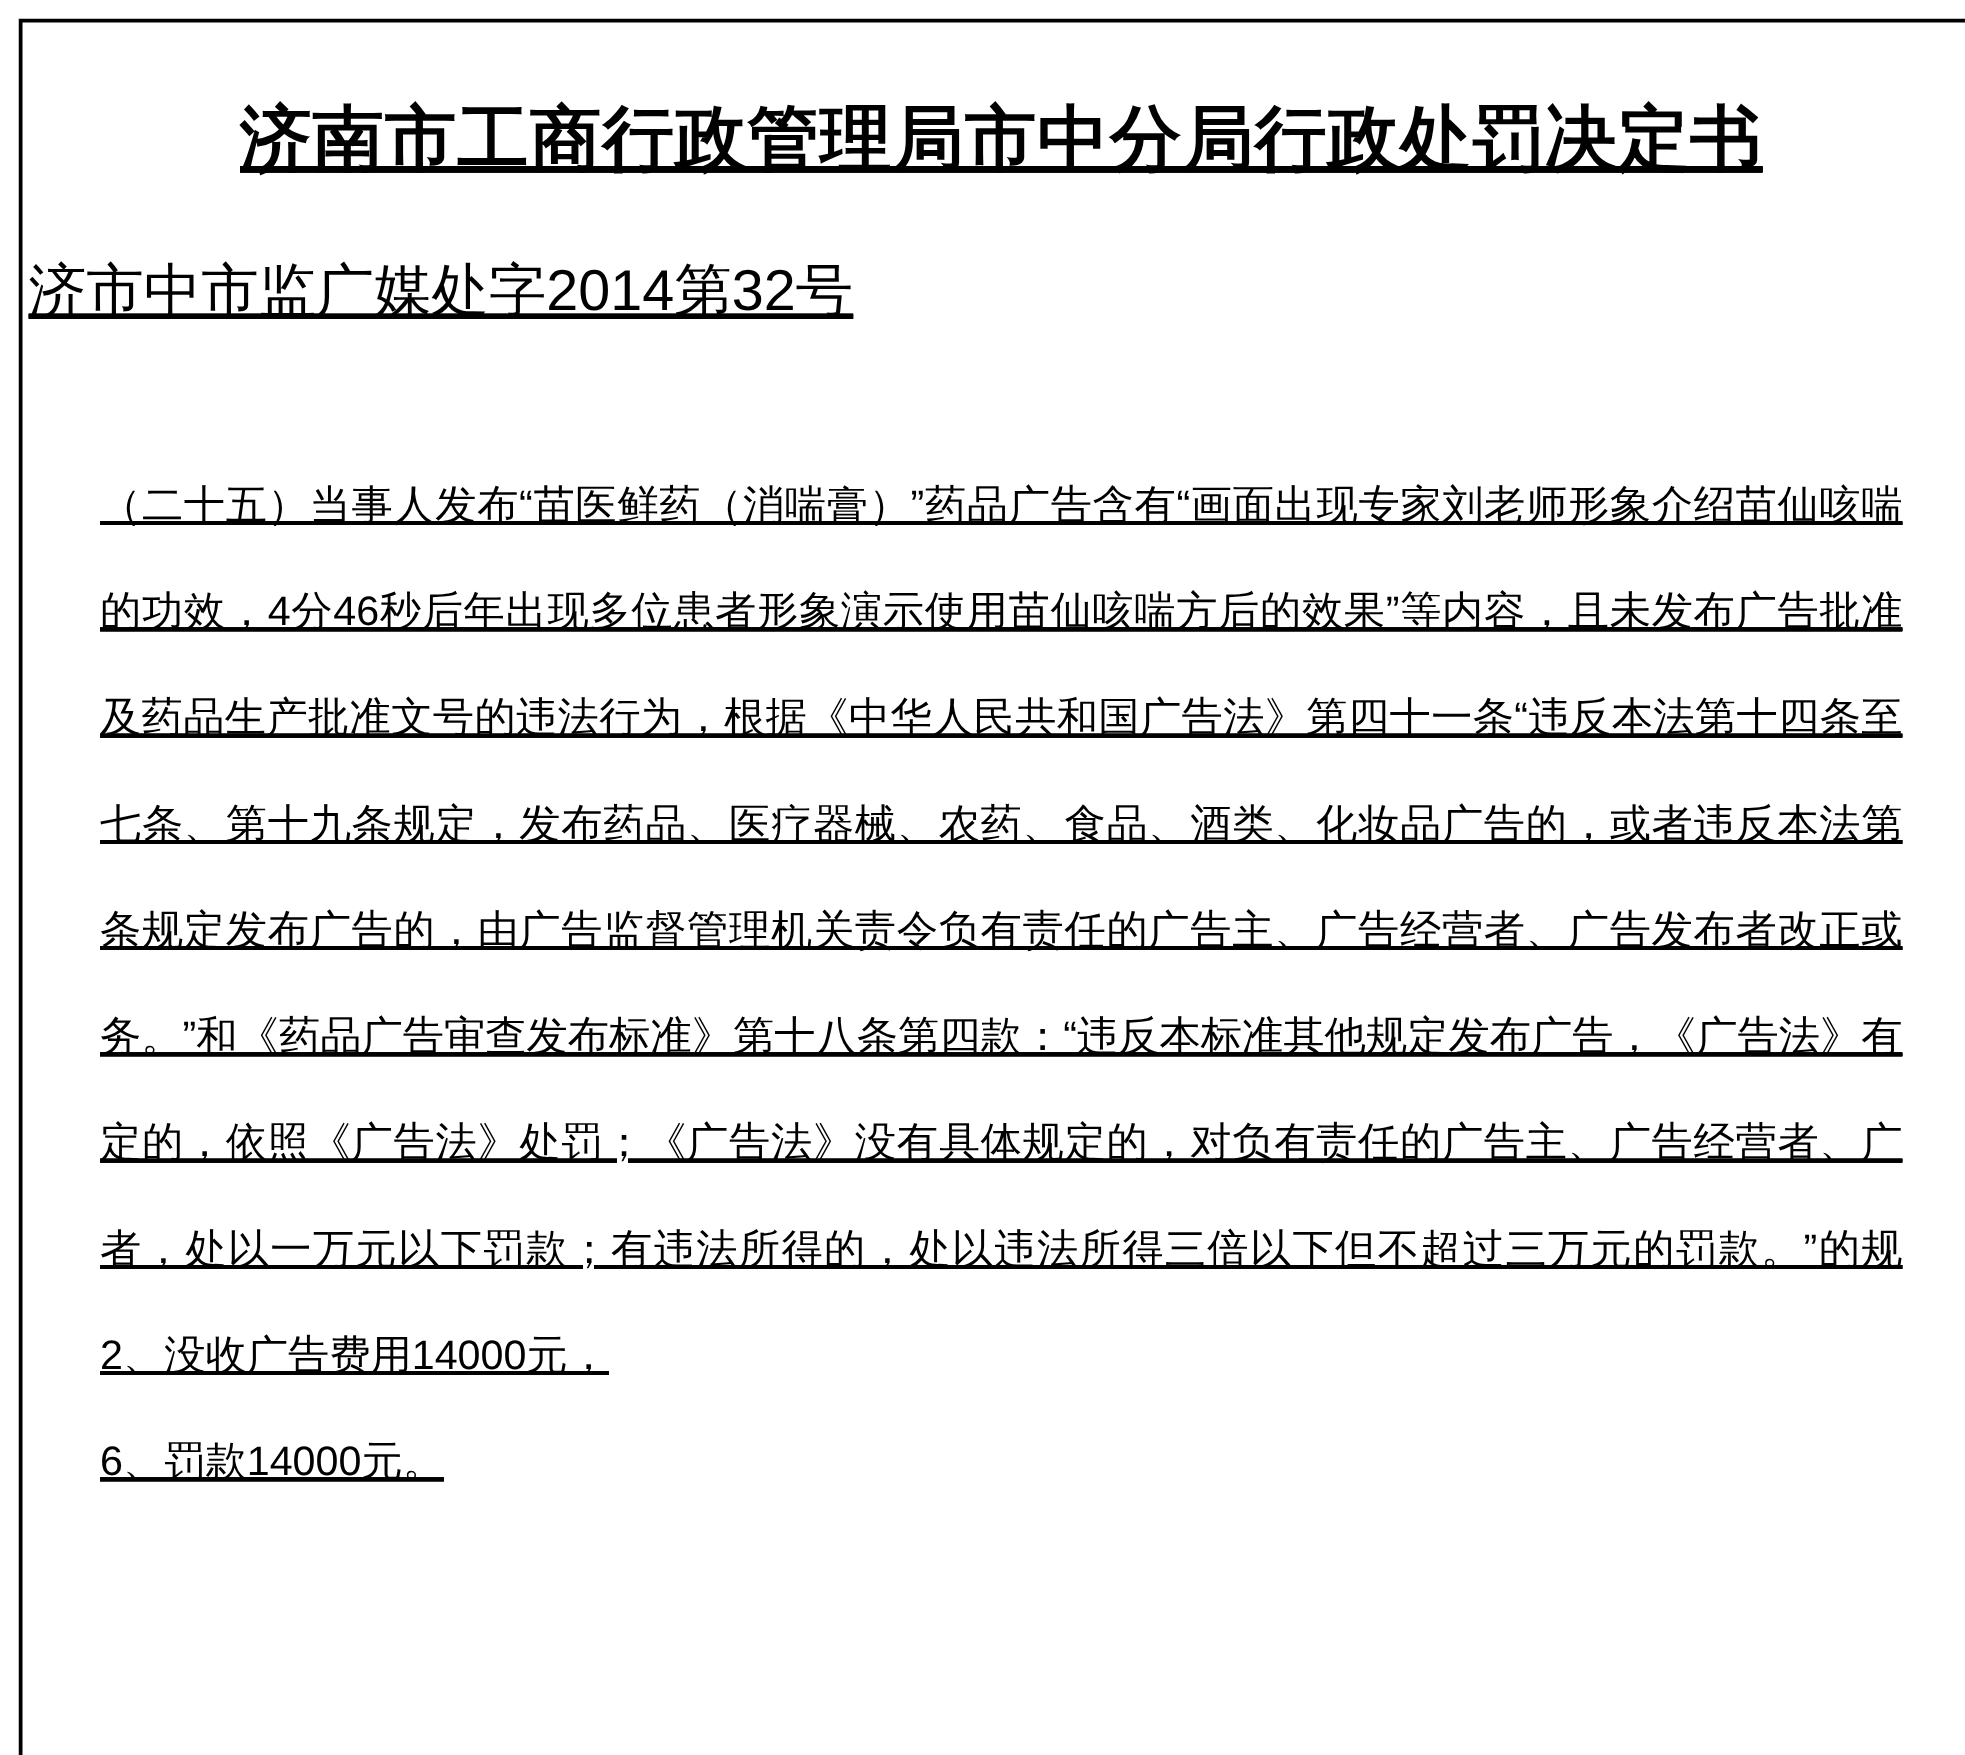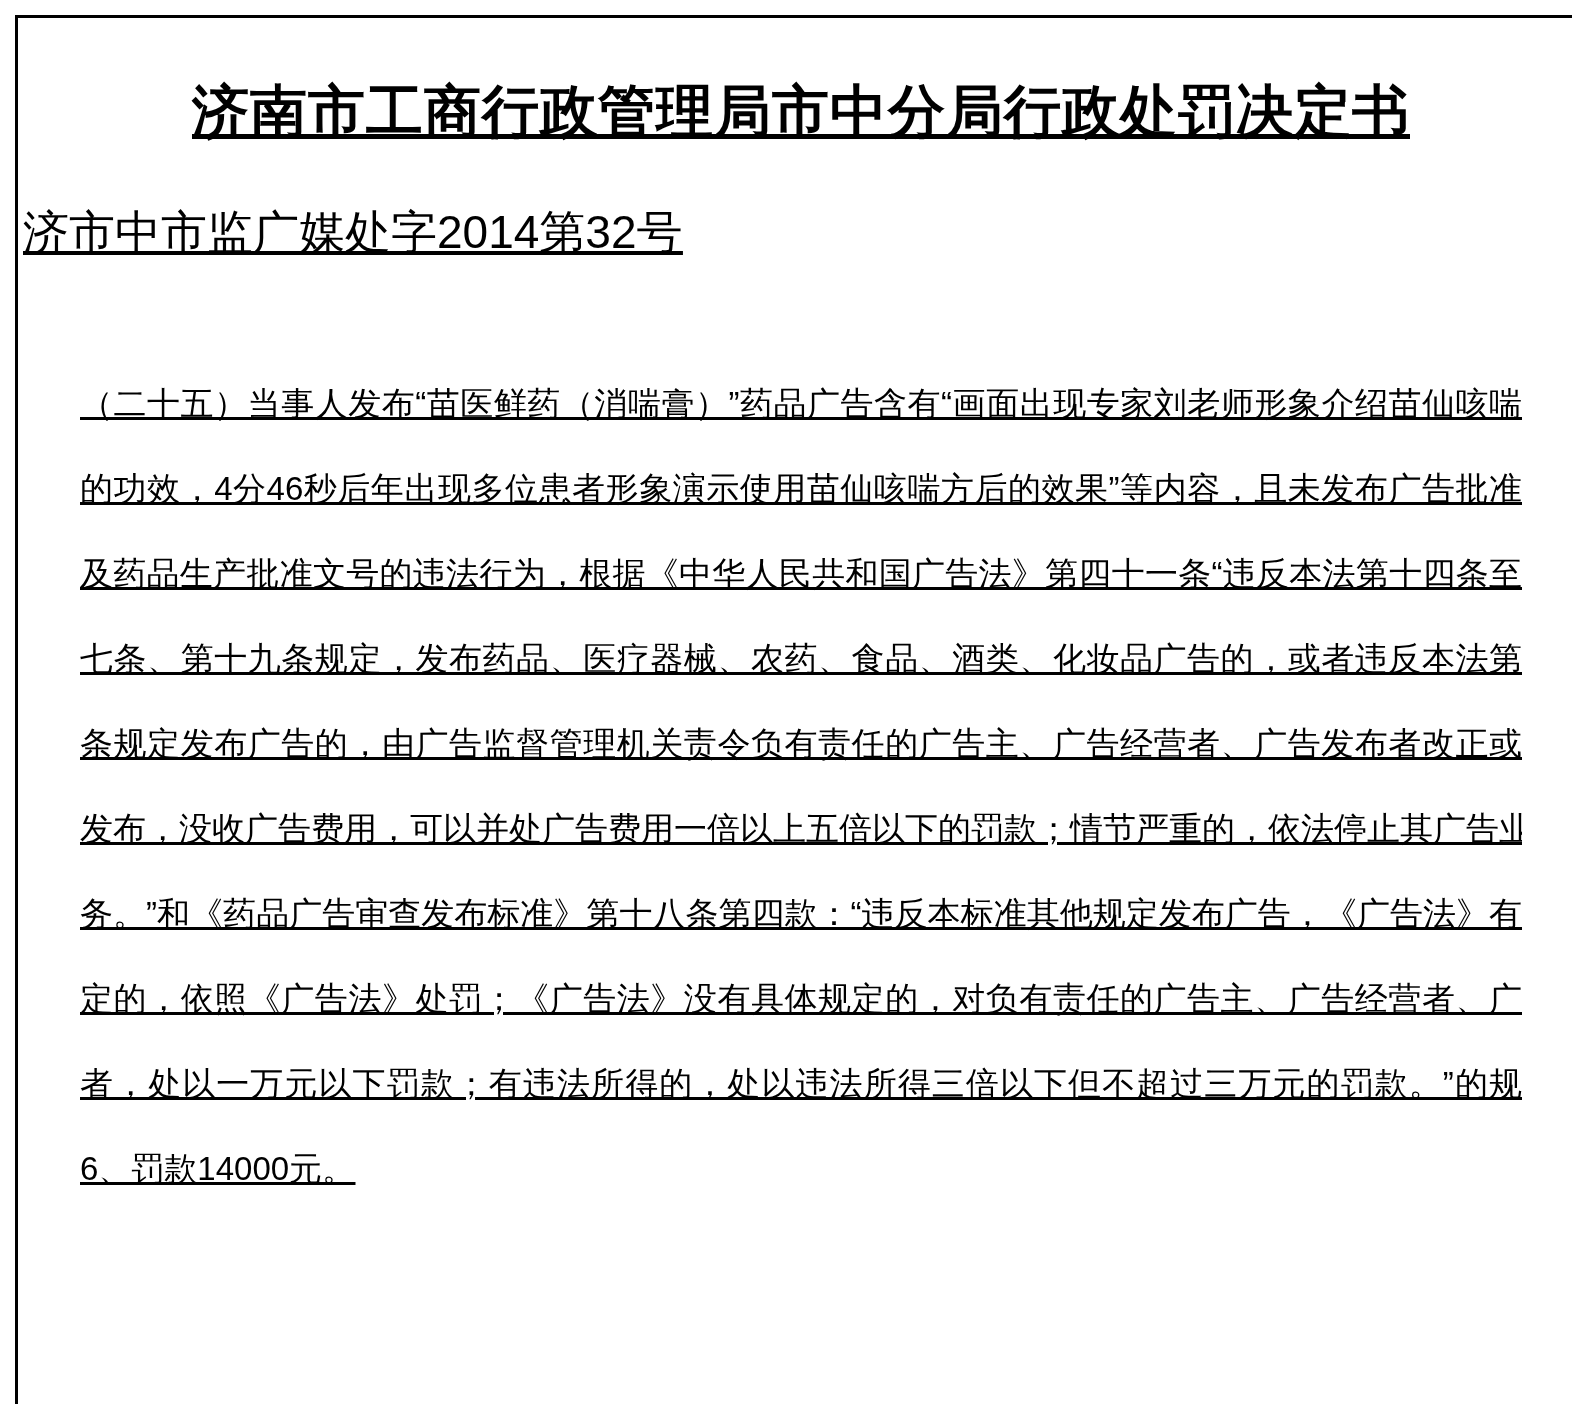--- a/index.html
+++ b/index.html
@@ -59,21 +59,21 @@
   <div class="doc-title">济南市工商行政管理局市中分局行政处罚决定书</div>
 
   <div class="doc-number">济市中市监广媒处字2014第32号</div>
 
   <div class="doc-body">
     <div class="line justify">（二十五）当事人发布“苗医鲜药（消喘膏）”药品广告含有“画面出现专家刘老师形象介绍苗仙咳喘方</div>
     <div class="line justify">的功效，4分46秒后年出现多位患者形象演示使用苗仙咳喘方后的效果”等内容，且未发布广告批准文号</div>
     <div class="line justify">及药品生产批准文号的违法行为，根据《中华人民共和国广告法》第四十一条“违反本法第十四条至第十</div>
     <div class="line justify">七条、第十九条规定，发布药品、医疗器械、农药、食品、酒类、化妆品广告的，或者违反本法第三十一</div>
     <div class="line justify">条规定发布广告的，由广告监督管理机关责令负有责任的广告主、广告经营者、广告发布者改正或者停止</div>
-    <div class="line">发布，没收广告费用，可以并处广告费用一倍以上五倍以下的罚款；情节严重的，依法停止其广告业</div>
     <div class="line justify">务。”和《药品广告审查发布标准》第十八条第四款：“违反本标准其他规定发布广告，《广告法》有规</div>
     <div class="line justify">定的，依照《广告法》处罚；《广告法》没有具体规定的，对负有责任的广告主、广告经营者、广告发布</div>
     <div class="line justify">者，处以一万元以下罚款；有违法所得的，处以违法所得三倍以下但不超过三万元的罚款。”的规定，参</div>
 
+    <div class="line">2、没收广告费用14000元，</div>
     <div class="line">6、罚款14000元。</div>
   </div>
 
 </div>
 
 </body></html>

